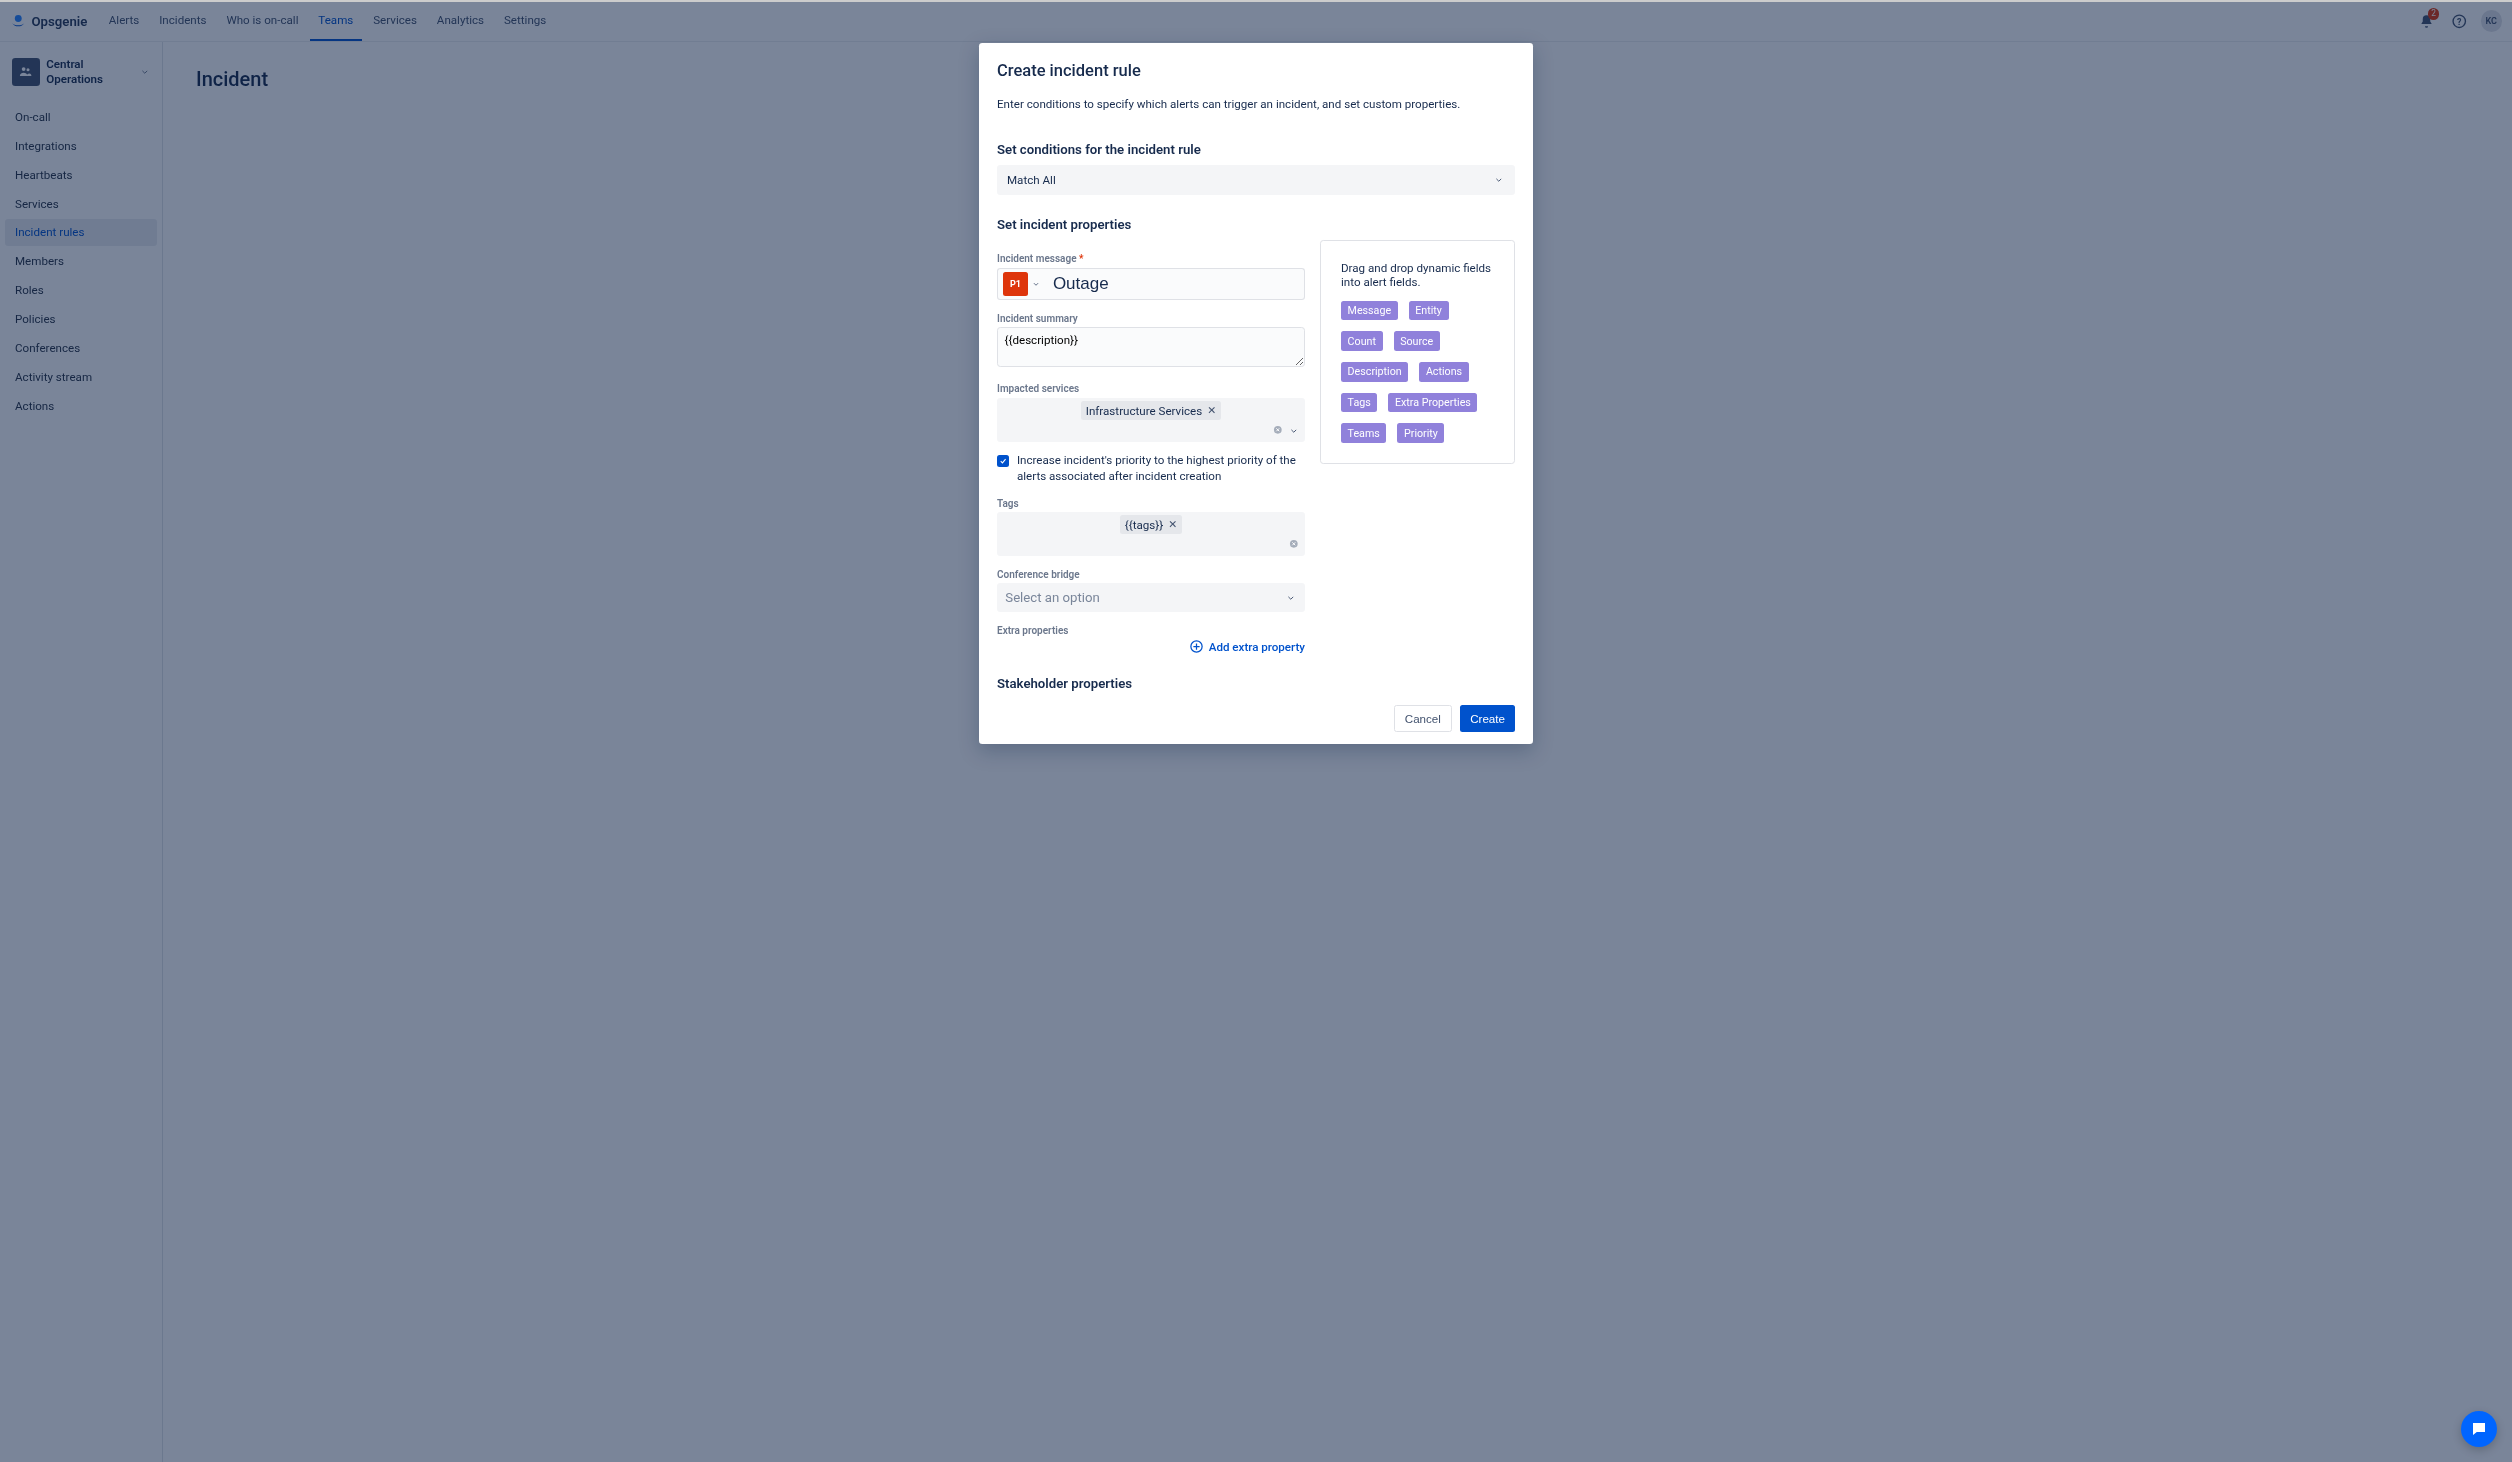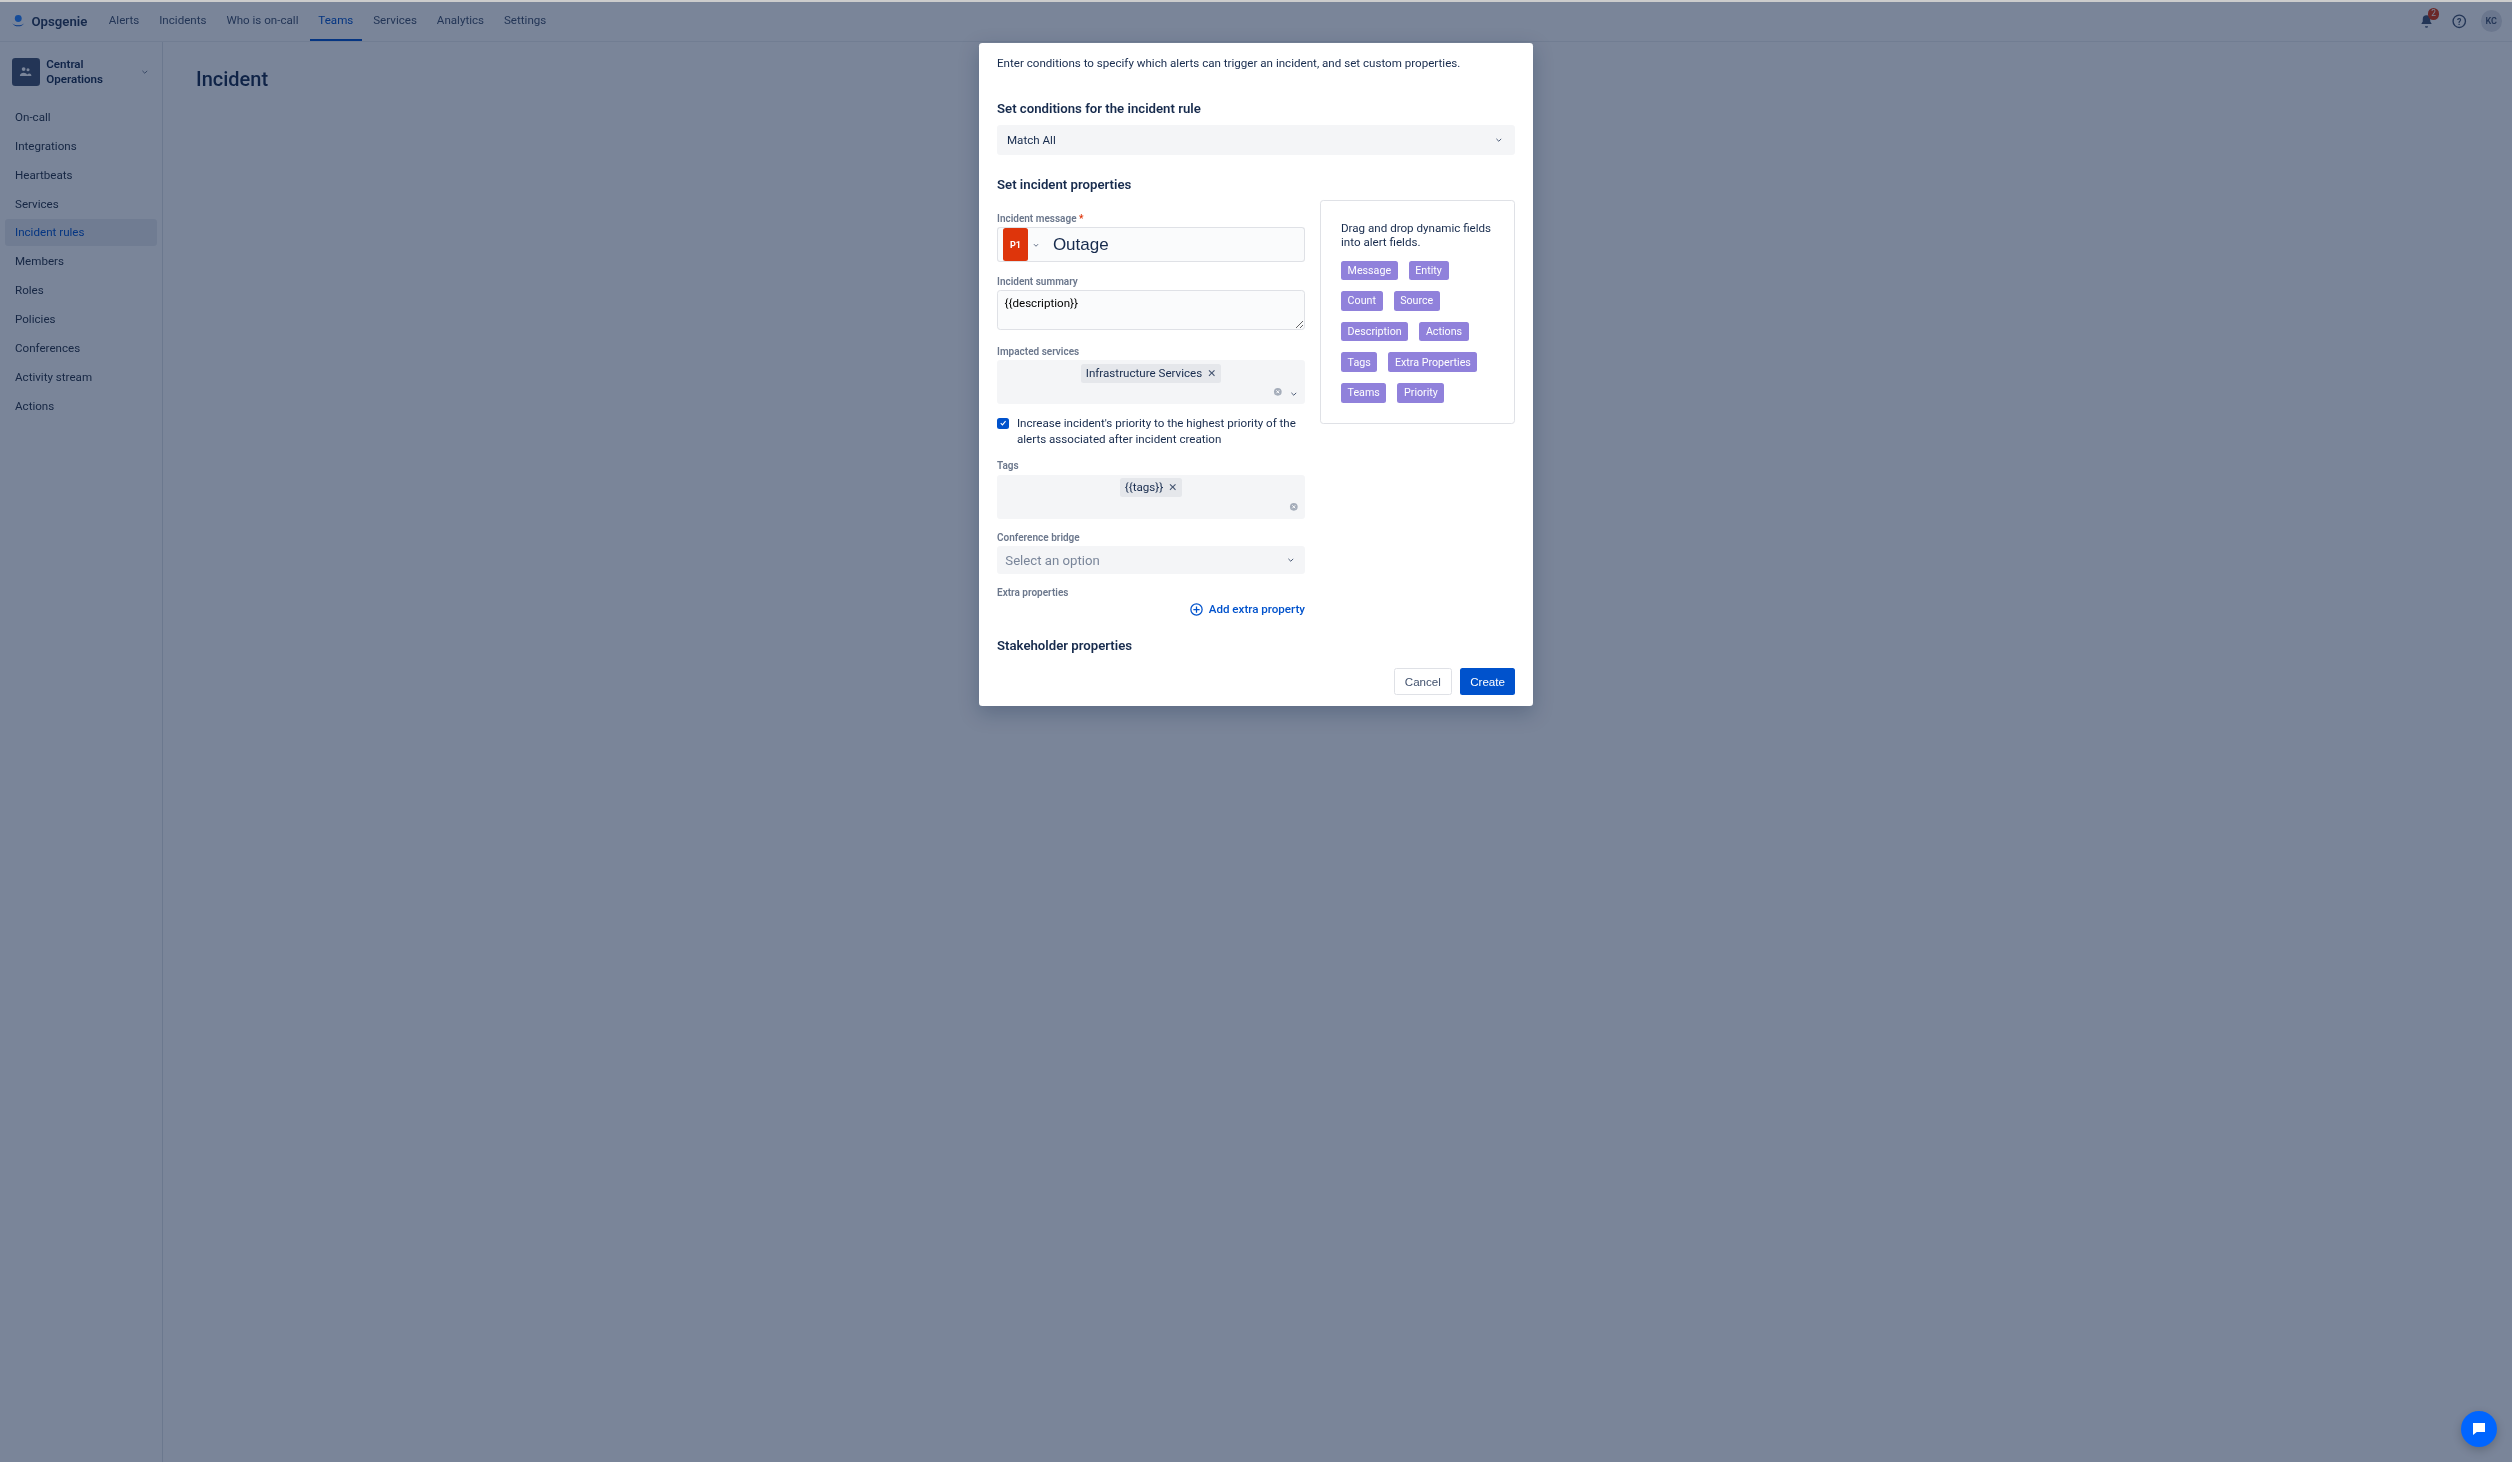--- a/index.html
+++ b/index.html
@@ -39,21 +39,21 @@
   .select-full { width:100%; background:#F4F5F7; border:none; border-radius:3.3px; padding:8.3px 10px; font-size:11.6px; color:#172B4D; display:flex; align-items:center; justify-content:space-between; cursor:pointer; }
   .two-col { display:flex; gap:15px; align-items:flex-start; }
   .form-col { flex:1; min-width:0; }
   .side-panel { width:195px; border:0.8px solid #DFE1E6; border-radius:3.3px; padding:20px; }
   .side-panel-text { font-size:11.6px; color:#172B4D; margin-bottom:11.6px; }
   .chips { display:flex; flex-wrap:wrap; gap:11px; }
   .chip { background:#8777D9; color:#fff; font-size:10.7px; padding:3.3px 6.6px; border-radius:2.5px; cursor:grab; opacity:0.92; }
   .field-label { font-size:10px; color:#6B778C; font-weight:600; margin-top:13.2px; margin-bottom:3.3px; display:block; }
   .req { color:#DE350B; }
   .msg-row { display:flex; gap:0; }
-  .prio-btn { background:#DE350B; color:#fff; font-size:9px; font-weight:700; width:25px; height:33px; border-radius:2.5px; display:flex; align-items:center; justify-content:center; margin:0; }
+  .prio-btn { background:#DE350B; color:#fff; font-size:9px; font-weight:700; width:25px; height:24px; border-radius:2.5px; display:flex; align-items:center; justify-content:center; margin:0; }
   .prio-wrap { display:flex; align-items:center; gap:3.3px; border:1.7px solid #DFE1E6; border-right:none; border-radius:3.3px 0 0 3.3px; padding:0 5px; background:#FAFBFC; }
   .text-input { flex:1; border:1.7px solid #DFE1E6; border-radius:0 3.3px 3.3px 0; padding:5px 6.6px; font-size:17px; color:#172B4D; background:#FAFBFC; outline:none; border-left-width:0; }
   .textarea { width:100%; border:1.7px solid #DFE1E6; border-radius:3.3px; background:#FAFBFC; padding:5px 6.6px; font-size:11.6px; min-height:36px; resize:vertical; outline:none; font-family:inherit; }
   .multisel { display:flex; align-items:center; background:#F4F5F7; border-radius:3.3px; padding:3.3px 5px; gap:3.3px; flex-wrap:wrap; position:relative;flex-direction:column; }
   .tag { background:#E5E7EB; border-radius:2.5px; padding:2.5px 5px; font-size:11.6px; color:#172B4D; display:flex; align-items:center; gap:5px; }
   .tag-x { cursor:pointer; color:#42526E; font-size:10.7px; }
   .multisel-right { margin-left:auto; display:flex; align-items:center; gap:5px; color:#6B778C; }
   .check-row { display:flex; gap:8.3px; align-items:flex-start; margin-top:11.6px; }
   .check-box { width:11.6px; height:11.6px; border-radius:2.5px; background:#0052CC; display:flex; align-items:center; justify-content:center; margin-top:1.7px; flex-shrink:0; }
   .check-label { font-size:11.6px; color:#172B4D; line-height:1.35; }
@@ -136,20 +136,21 @@
       </div>
   </div>
   <div class="main">
     <div class="page-title">Incident</div>
   </div>
 </div>
 
 <div class="overlay"></div>
 
 <div class="modal">
+  <div class="modal-header">Create incident rule</div>
   <div class="modal-body">
     <div class="modal-sub">Enter conditions to specify which alerts can trigger an incident, and set custom properties.</div>
 
     <div class="section-h">Set conditions for the incident rule</div>
     <div class="select-full">
       <span>Match All</span>
       <svg width="11.6" height="11.6" viewBox="0 0 24 24">
           <path d="M7 10l5 5 5-5" stroke="#42526E" stroke-width="2" fill="none"></path>
         </svg>
     </div>

